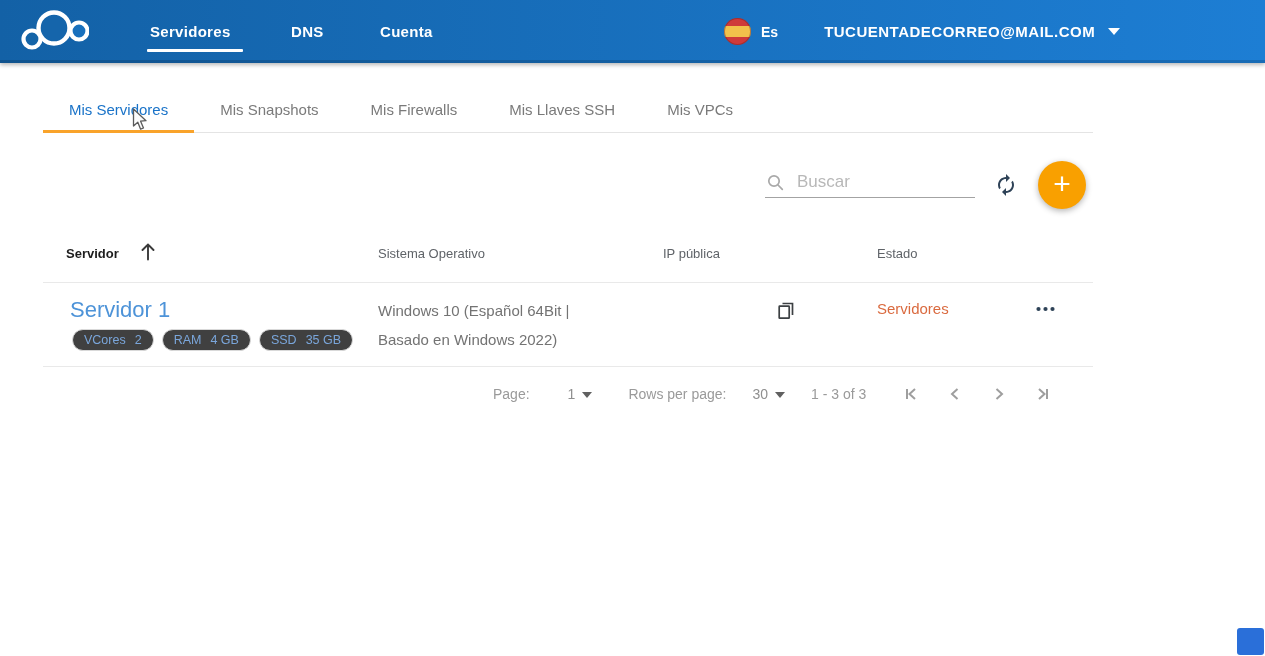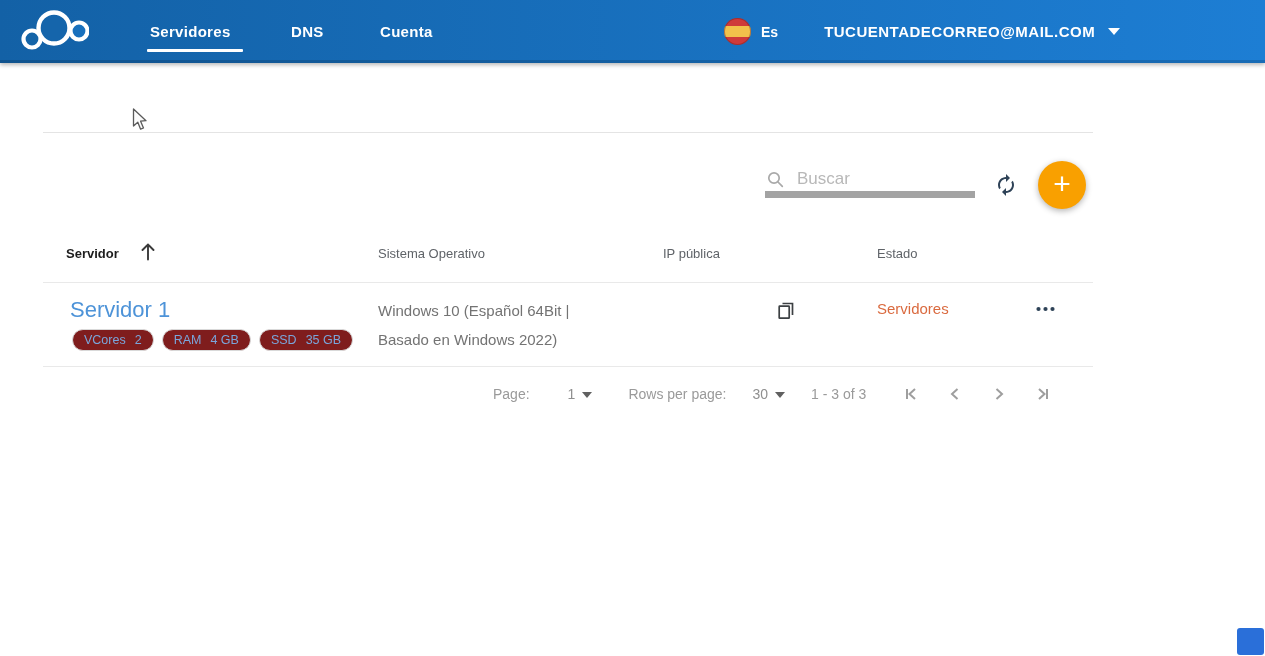--- a/index.html
+++ b/index.html
@@ -60,21 +60,21 @@
   }
   .tab.active { color:#1a73c8; }
   .tab-underline { position:absolute; left:0; right:0; bottom:0; height:3px; background:#f9a32a; }
 
   
   .cursor { position:absolute; left:132px; top:108px; }
 
   
   .search {
     position:absolute; left:765px; top:167px; width:210px; height:31px;
-    border-bottom:7px solid #a3a3a3; display:flex; align-items:center;
+    border-bottom:1px solid #a3a3a3; display:flex; align-items:center;
   }
   .search-icon { flex:0 0 auto; margin-left:2px; display:flex; }
   .search input {
     border:none; outline:none; background:transparent;
     margin-left:13px; width:160px; font-family:"Liberation Sans",sans-serif;
     font-size:17px; color:#555555;
   }
   .search input::placeholder { color:#b8b8b8; opacity:1; }
   .refresh-btn {
     position:absolute; left:994px; top:173px; width:24px; height:24px;
@@ -98,21 +98,21 @@
   .divider-1 { top:282px; }
   .divider-2 { top:366px; }
 
   .server-name {
     position:absolute; left:70px; top:297px; font-size:22px; color:#4d93d8; cursor:pointer;
   }
   .chips { position:absolute; left:72px; top:329px; display:flex; gap:8px; }
   .chip {
     border:1px solid #d9d9d9; border-radius:12px; height:22px;
     padding:0 11px; display:flex; align-items:center; column-gap:9px;
-    font-size:12.5px; color:#7aa6db; background:#7f1d1d; white-space:nowrap;
+    font-size:12.5px; color:#7aa6db; background:#404040; white-space:nowrap;
   }
   .os-cell {
     position:absolute; left:378px; top:296px; width:205px;
     font-size:15px; color:#737373; line-height:29px;
   }
   .copy-btn {
     position:absolute; left:776px; top:300px; width:20px; height:20px;
     background:none; border:none; padding:0; cursor:pointer; display:flex;
   }
   .status { position:absolute; left:877px; top:300px; font-size:15px; color:#da6a3f; }
@@ -171,20 +171,38 @@
       <div class="lang">Es</div>
       <div class="account">
         <span class="account-email">TUCUENTADECORREO@MAIL.COM</span>
         <span class="caret-down-white"></span>
       </div>
     </div>
   </div>
 
   <div class="tabbar">
     <div class="tabbar-line"></div>
+    <div class="tabs">
+      <div class="tab active">
+        <span>Mis Servidores</span>
+        <span class="tab-underline"></span>
+      </div>
+      <div class="tab">
+        <span>Mis Snapshots</span>
+      </div>
+      <div class="tab">
+        <span>Mis Firewalls</span>
+      </div>
+      <div class="tab">
+        <span>Mis Llaves SSH</span>
+      </div>
+      <div class="tab">
+        <span>Mis VPCs</span>
+      </div>
+    </div>
   </div>
 
   <svg class="cursor" width="17" height="24" viewBox="0 0 17 24">
     <path d="M1.5 1 L1.5 18 L5.8 14.2 L8.6 21.2 L11.5 20 L8.6 13.2 L14 12.7 Z" fill="#fbfbfb" stroke="#5a5a5a" stroke-width="1.3" stroke-linejoin="round"></path>
   </svg>
 
   <div class="search">
     <span class="search-icon">
       <svg width="17" height="17" viewBox="0 0 17 17">
         <circle cx="7" cy="7" r="5.2" fill="none" stroke="#a9a9a9" stroke-width="1.7"></circle>

